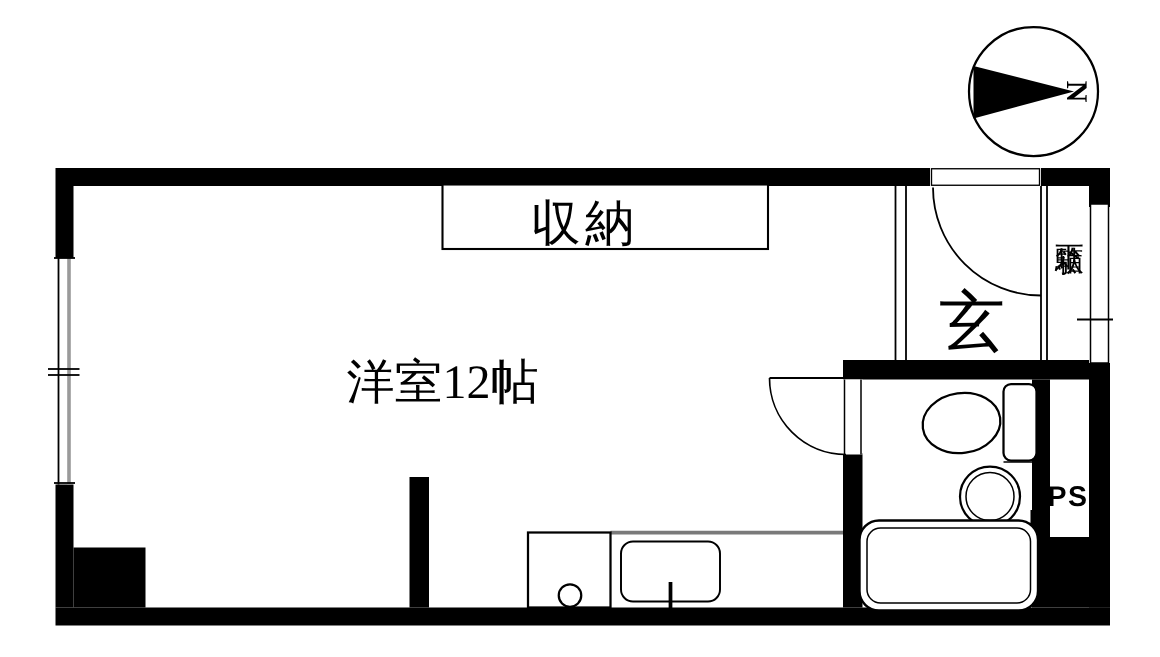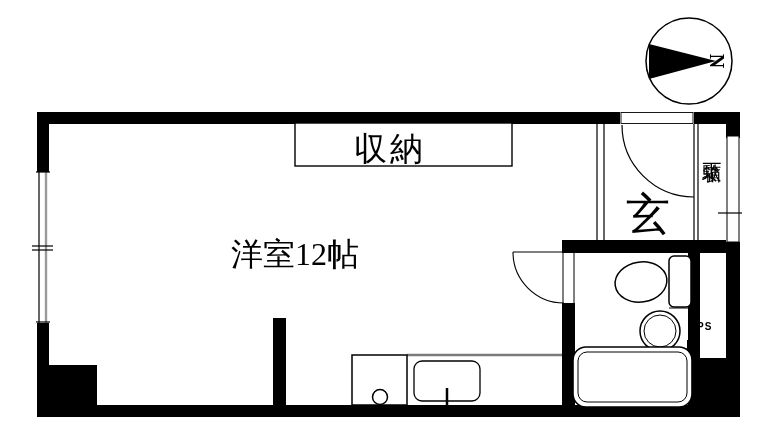--- a/index.html
+++ b/index.html
@@ -13,21 +13,21 @@
   .ln{stroke:var(--wall,#000000);fill:none;}
   .wfill{fill:#ffffff;}
   .fixture{fill:#ffffff;stroke:var(--wall,#000000);}
   .shade{stroke:var(--window-shade,#9a9a9a);}
   .counter{stroke:var(--counter-edge,#7a7a7a);}
   .label{position:absolute;color:#000;white-space:nowrap;}
   .closet-label{left:295px;top:127px;width:190px;text-align:center;font-size:33px;letter-spacing:3px;}
   .main-room-label{left:175px;top:233px;width:240px;text-align:center;font-size:32px;}
   .entrance-label{left:620px;top:185px;width:56px;text-align:center;font-size:44px;}
   .shoe-label{left:699px;top:148px;height:76px;writing-mode:vertical-rl;text-orientation:upright;font-size:19px;letter-spacing:1px;}
-  .ps-label{left:697px;top:321px;width:30px;text-align:left;font-size:10px;font-weight:600;letter-spacing:1px;font-family:"Liberation Sans","DejaVu Sans",sans-serif;}
+  .ps-label{left:697px;top:321px;width:30px;text-align:center;font-size:19px;font-weight:600;letter-spacing:1px;font-family:"Liberation Sans","DejaVu Sans",sans-serif;}
   .north-label{left:704px;top:48px;width:26px;height:26px;line-height:26px;text-align:center;font-size:20px;font-weight:bold;transform:rotate(90deg);}
 </style>
 </head>
 <body>
 
 <div class="canvas">
 
   <svg class="plan-svg" width="773" height="438" viewBox="0 0 773 438">
 
     <g>

